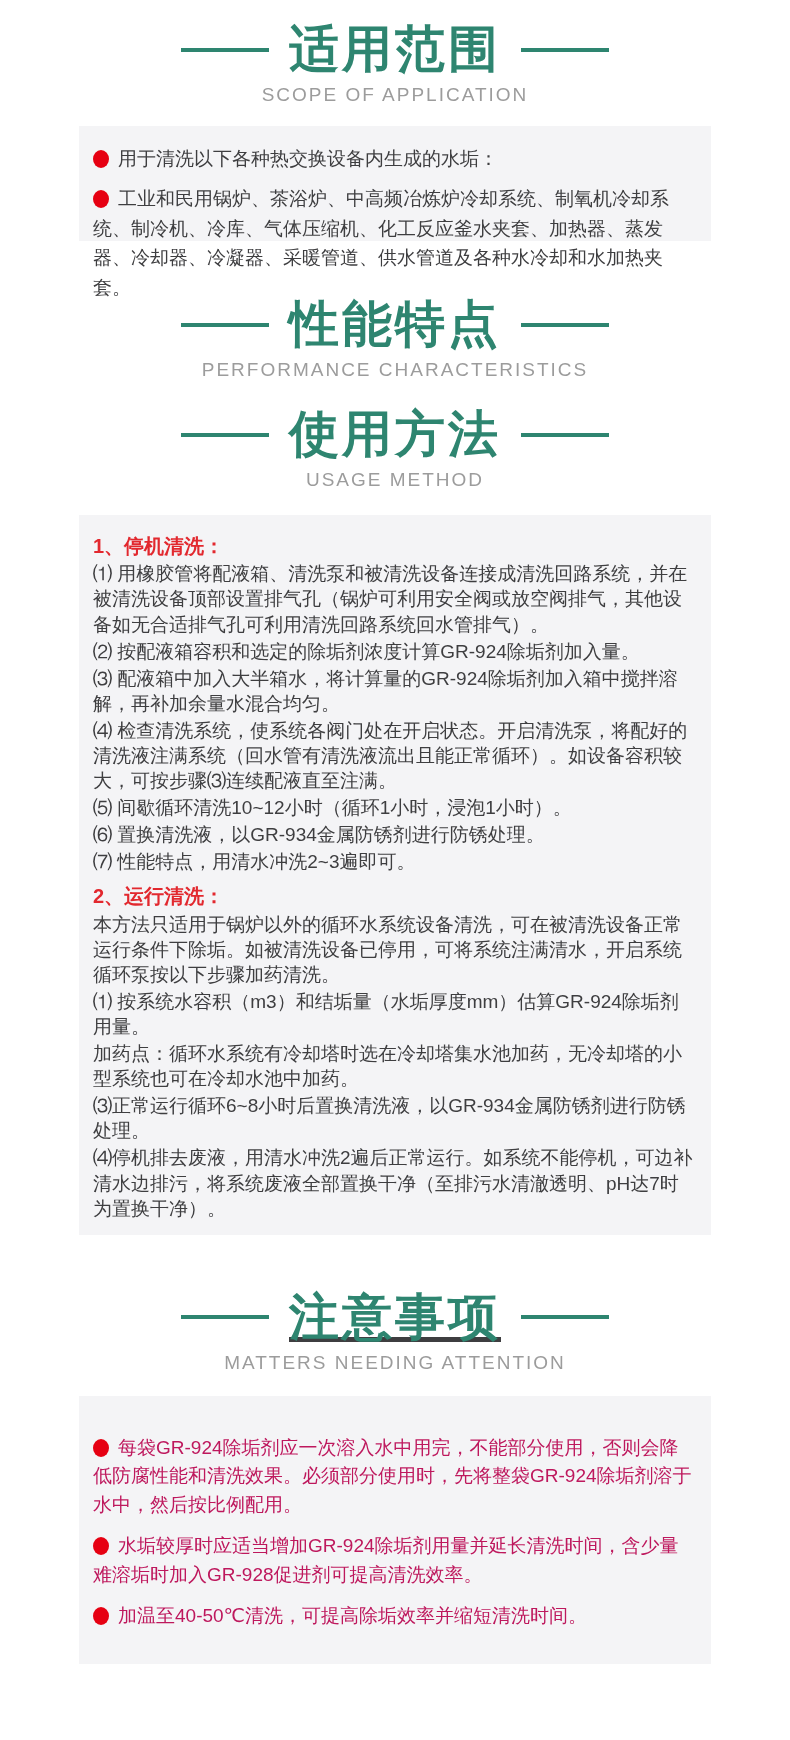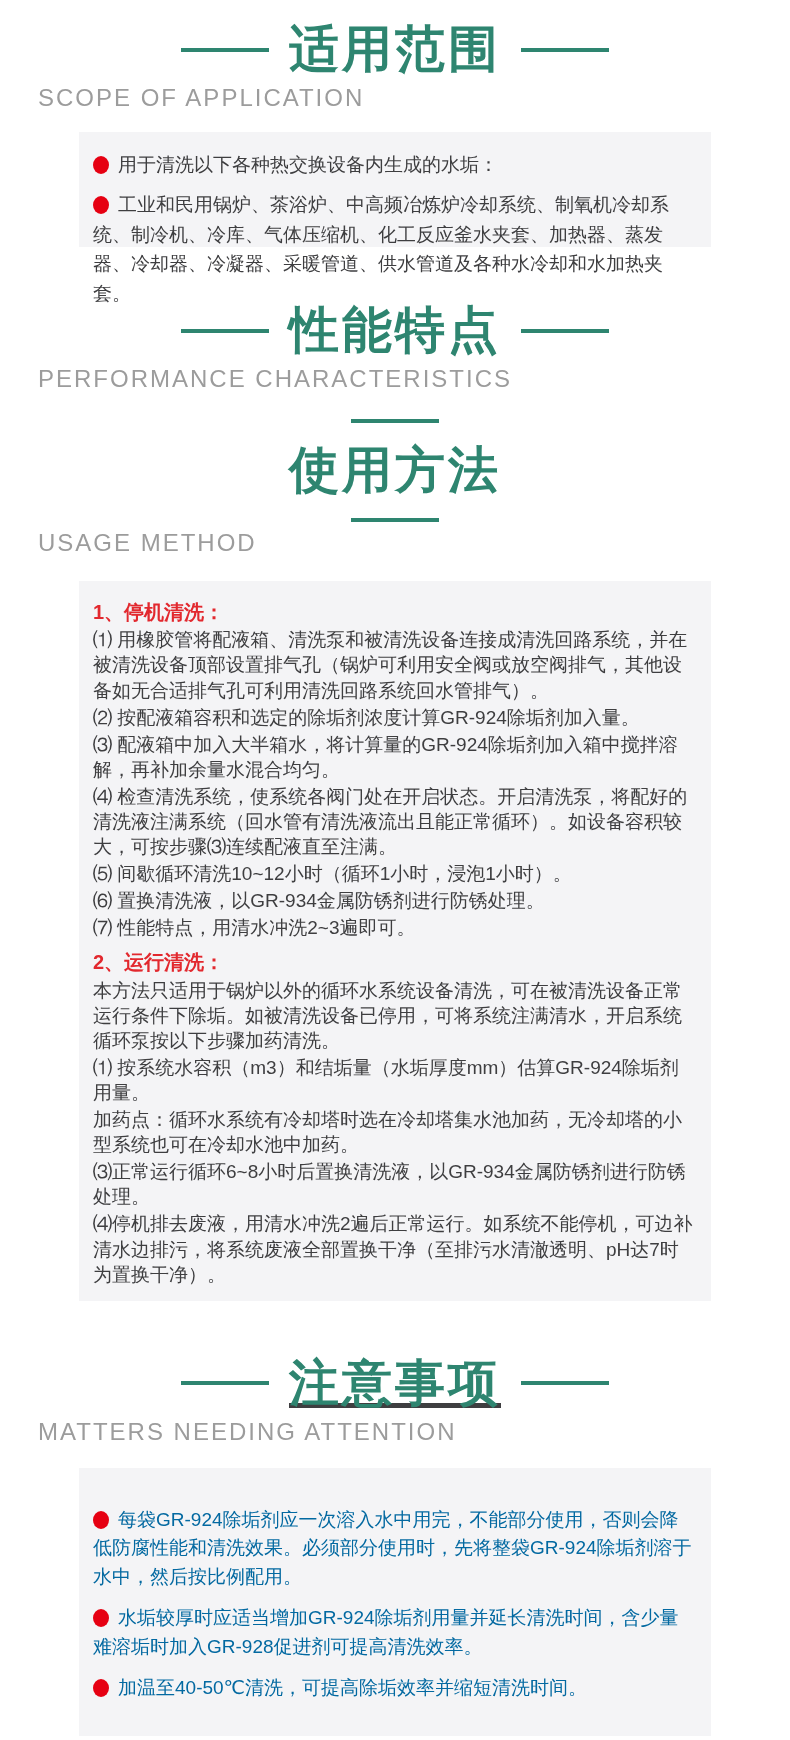--- a/index.html
+++ b/index.html
@@ -5,49 +5,49 @@
   html,body{margin:0;padding:0;background:#ffffff;}
   body{font-family:"Liberation Sans","DejaVu Sans",sans-serif;}
   .page{position:relative;width:714px;height:1740px;margin:0 auto;background:#ffffff;
         color:#3e3e40;overflow:hidden;}
 
   
   .sec-head{display:flex;align-items:center;justify-content:center;gap:20px;}
   .sec-head .line{width:88px;height:4px;background:#2e8570;flex:0 0 auto;}
   .sec-title{margin:0;font-size:50px;line-height:1.1;font-weight:bold;color:#2e8570;
              letter-spacing:3px;white-space:nowrap;}
-  .sec-sub{margin-top:7px;font-size:24px;letter-spacing:2px;
+  .sec-sub{margin-top:7px;text-align:center;font-size:19px;letter-spacing:2px;
            color:#9c9c9c;font-weight:400;}
 
   
   .panel{margin:0 41px;background:#f4f4f6;padding:18px 14px;font-size:19px;line-height:1.55;}
   .panel-scope{box-sizing:border-box;height:115px;padding-bottom:0;overflow:visible;}
 
   
   .bullet{margin:0 0 11px 0;}
   .bullet:last-child{margin-bottom:0;}
   .dot{display:inline-block;width:16px;height:18px;border-radius:50%;
        background:#e60012;vertical-align:-3px;margin-right:9px;}
 
   
   .panel-usage{line-height:1.32;padding-top:16px;padding-bottom:12px;}
   .panel-usage p{margin:2px 0;}
   .red-heading{color:#e2282e;font-weight:bold;font-size:20px;margin:5px 0 4px 0;}
   .red-heading.second{margin-top:9px;}
 
   
   .panel-attention{padding-top:38px;padding-bottom:20px;line-height:1.5;}
-  .panel-attention .bullet{color:#0369a1;margin-bottom:13px;}
+  .panel-attention .bullet{color:#be185d;margin-bottom:13px;}
 
   
   .mt-head1{padding-top:22px;}
   .mt-panel1{margin-top:20px;}
   .mt-head2{margin-top:56px;align-items:center;}
   .mt-panel2{margin-top:21px;}
-  .mt-head3{margin-top:26px;flex-direction:column;}
+  .mt-head3{margin-top:26px;}
   .mt-panel3{margin-top:24px;}
   .mt-head4{margin-top:55px;text-decoration:underline;}
   .mt-panel4{margin-top:22px;}
 </style>
 </head>
 <body>
 
 <div class="page">
 
   <div class="sec-head mt-head1">

